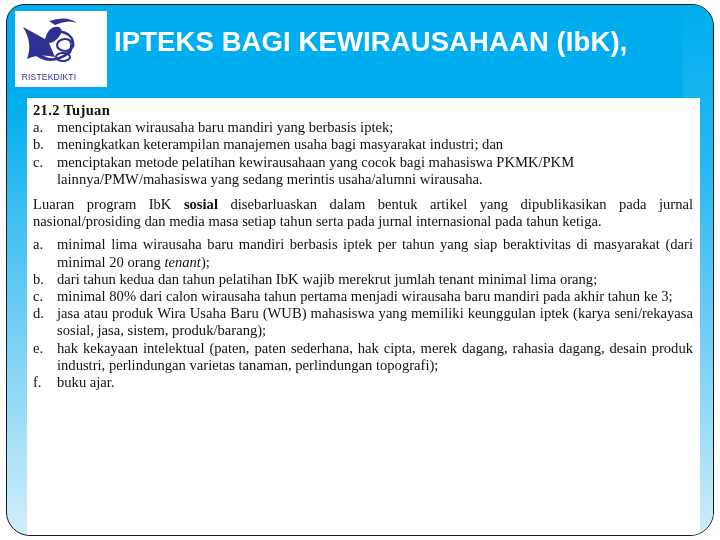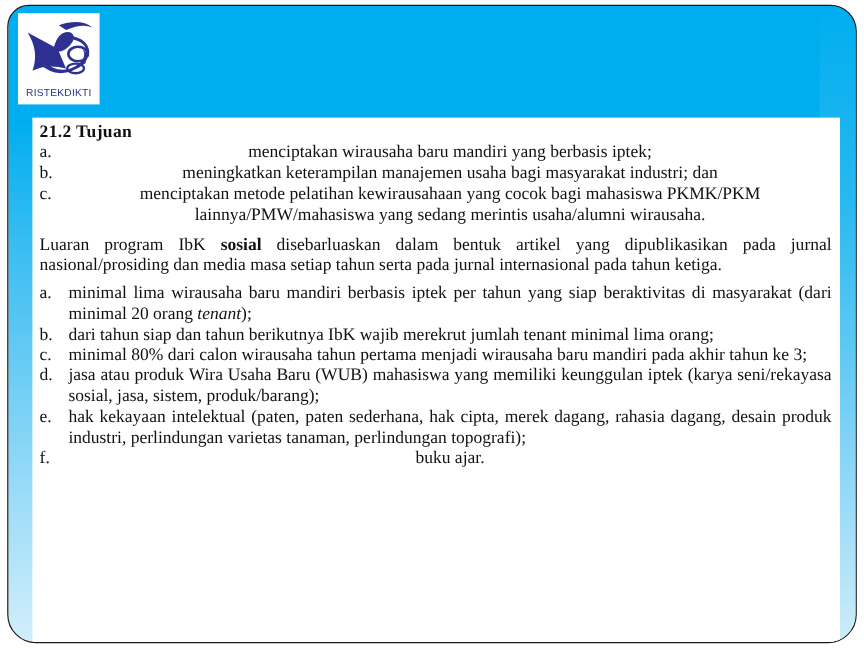--- a/index.html
+++ b/index.html
@@ -15,20 +15,21 @@
       background: linear-gradient(to bottom, #00aeef 0%, #00aeef 18%, #3fbff2 40%, #8ad6f6 70%, #d2eefb 100%);
       overflow: hidden;
     }
     .frame-inner-shade {
       position: absolute; right: 0; top: 0; width: 30px; height: 100%;
       background: linear-gradient(to bottom, #00aeef 0%, #27b8f0 30%, #79d0f5 65%, #cfecfa 100%);
     }
     .logo {
       position: absolute; left: 8px; top: 6px; width: 68px; height: 76px;
       background: #ffffff;
+      padding-left: 24px;
     }
     .logo svg { position: absolute; left: 4px; top: 2px; }
     .logo-text {
       position: absolute; left: 0; width: 68px; top: 61px;
       text-align: center;
       font-family: "Liberation Sans", sans-serif;
       font-size: 8.5px; color: #2e3192; letter-spacing: 0.2px;
     }
     .title {
       position: absolute; left: 107px; top: 21px;
@@ -42,21 +43,21 @@
     }
     .doc {
       position: absolute; left: 6px; top: 4px; width: 660px;
       font-family: "Liberation Serif", serif;
       font-size: 14.6px; line-height: 17.2px; color: #111;
     }
     .h { font-weight: bold; letter-spacing: 0.3px; }
     .p { margin: 0; }
     .item { display: flex; }
     .lbl { width: 24px; flex: 0 0 24px; }
-    .txt { flex: 1; text-align: center; }
+    .txt { flex: 1; }
     .just { text-align: justify; text-align-last: left; }
     .gap-s { height: 6px; }
     .gap-m { height: 8px; }
     em { font-style: italic; }
     b.wajib { font-weight: bold; }
   </style>
 </head>
 <body>
 
 <div class="frame">
@@ -67,20 +68,21 @@
       <path d="M4 14 L26 26 Q30 12 40 14 Q46 18 38 26 Q34 30 30 30 L36 44 Q20 40 8 46 Q14 30 4 14 Z" fill="#2e3192"></path>
       <path d="M30 8 Q48 2 58 10 Q50 6 36 12 Z" fill="#2e3192"></path>
       <path d="M14 40 Q30 56 52 40 Q56 32 50 28 Q54 36 44 42 Q30 50 18 38 Z" fill="#2e3192"></path>
       <ellipse cx="46" cy="32" rx="8" ry="6" fill="none" stroke="#2e3192" stroke-width="2.2"></ellipse>
       <ellipse cx="44" cy="44" rx="7" ry="4" fill="none" stroke="#2e3192" stroke-width="2"></ellipse>
       <path d="M38 18 Q56 20 54 34" fill="none" stroke="#2e3192" stroke-width="2.4"></path>
     </svg>
     <div class="logo-text">RISTEKDIKTI</div>
   </div>
 
+  <div class="title">IPTEKS BAGI KEWIRAUSAHAAN (IbK),</div>
 
   <div class="content">
     <div class="doc">
 
       <div class="p h">21.2  Tujuan</div>
       <div class="item">
         <span class="lbl">a.</span>
         <span class="txt">menciptakan wirausaha baru  mandiri yang berbasis iptek;</span>
       </div>
       <div class="item">
@@ -98,21 +100,21 @@
 
       <div class="gap-s"></div>
 
 
       <div class="item">
         <span class="lbl">a.</span>
         <span class="txt just"><span>minimal  lima wirausaha baru mandiri berbasis iptek per tahun yang siap beraktivitas di masyarakat (dari minimal 20 orang </span><em>tenant</em><span>);</span></span>
       </div>
       <div class="item">
         <span class="lbl">b.</span>
-        <span class="txt just">dari tahun  siap dan tahun berikutnya  IbK wajib merekrut jumlah tenant  minimal lima orang;</span>
+        <span class="txt just">dari tahun  kedua dan tahun pelatihan  IbK wajib merekrut jumlah tenant  minimal lima orang;</span>
       </div>
       <div class="item">
         <span class="lbl">c.</span>
         <span class="txt just">minimal  80% dari calon wirausaha tahun pertama menjadi wirausaha baru mandiri  pada akhir tahun ke 3;</span>
       </div>
       <div class="item">
         <span class="lbl">d.</span>
         <span class="txt just">jasa  atau produk Wira Usaha Baru (WUB) mahasiswa yang memiliki keunggulan iptek (karya seni/rekayasa sosial, jasa, sistem, produk/barang);</span>
       </div>
       <div class="item">

